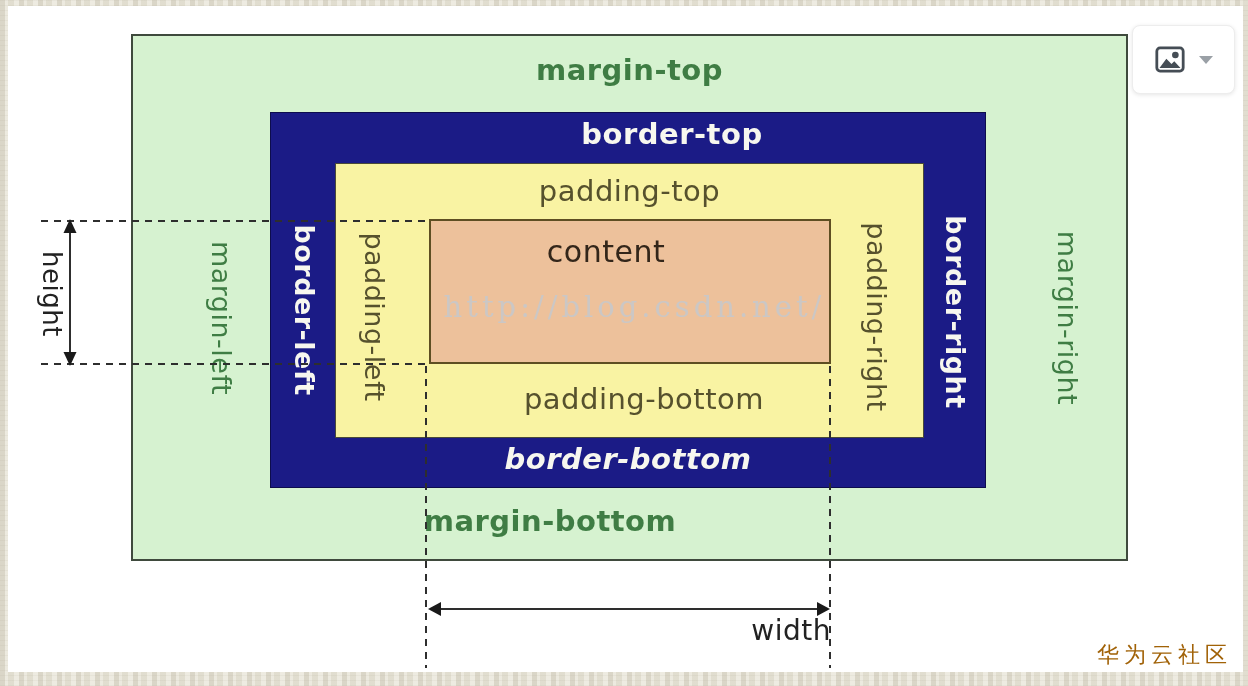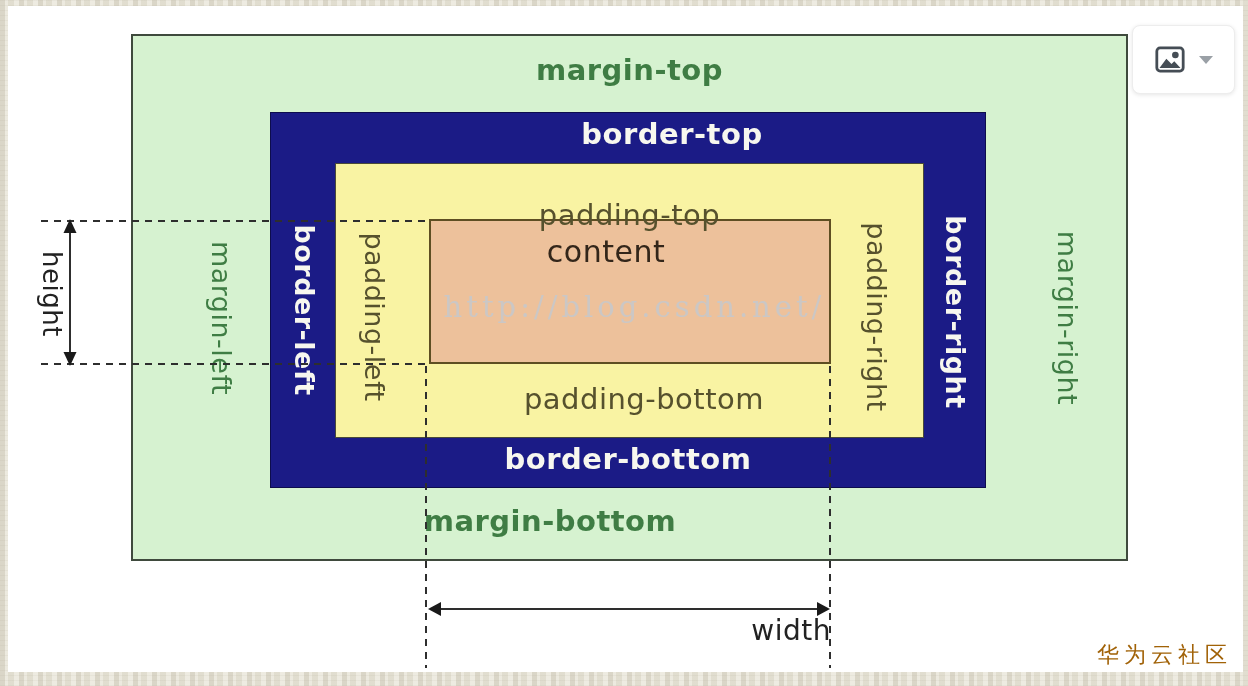--- a/index.html
+++ b/index.html
@@ -22,26 +22,26 @@
   .padding-box{left:327px;top:157px;width:589px;height:275px;border:1px solid #4a4a38;}
   .content-box{left:421px;top:213px;width:402px;height:145px;border:2px solid #5e4e22;}
 
   
   .h-label{position:absolute;text-align:center;line-height:1;font-size:29px;letter-spacing:.5px;}
   .lbl-margin{color:#3f7d44;font-weight:bold;}
   .lbl-border{color:#f7f7ef;font-weight:bold;}
   .lbl-padding{color:#56512d;}
   .lbl-margin-top{left:123px;width:997px;top:50px;}
   .lbl-border-top{left:262px;width:804px;top:114px;}
-  .lbl-padding-top{left:327px;width:589px;top:171px;margin-top:24px;}
+  .lbl-padding-top{left:327px;width:589px;top:171px;}
   .lbl-content{left:421px;width:354px;top:231px;font-size:30px;color:#33261a;}
   .lbl-watermark{left:421px;width:411px;top:287px;font-size:29px;color:#cbc7c5;
     font-family:"DejaVu Serif","Liberation Serif",serif;letter-spacing:4px;}
   .lbl-padding-bottom{left:327px;width:618px;top:379px;}
-  .lbl-border-bottom{left:262px;width:716px;top:439px;}
+  .lbl-border-bottom{left:262px;width:716px;top:439px;font-style:italic;}
   .lbl-margin-bottom{left:123px;width:838px;top:501px;}
   .lbl-width{left:421px;width:402px;top:611px;font-size:28px;color:#222;text-align:right;}
 
   
   .v-label{
     position:absolute;writing-mode:vertical-rl;line-height:1;font-size:27px;
     letter-spacing:.5px;transform:translate(-50%,-50%);white-space:nowrap;
   }
   .lbl-margin-left{left:213px;top:312px;color:#3f7d44;}
   .lbl-border-left{left:296px;top:304px;color:#f7f7ef;font-weight:bold;}

